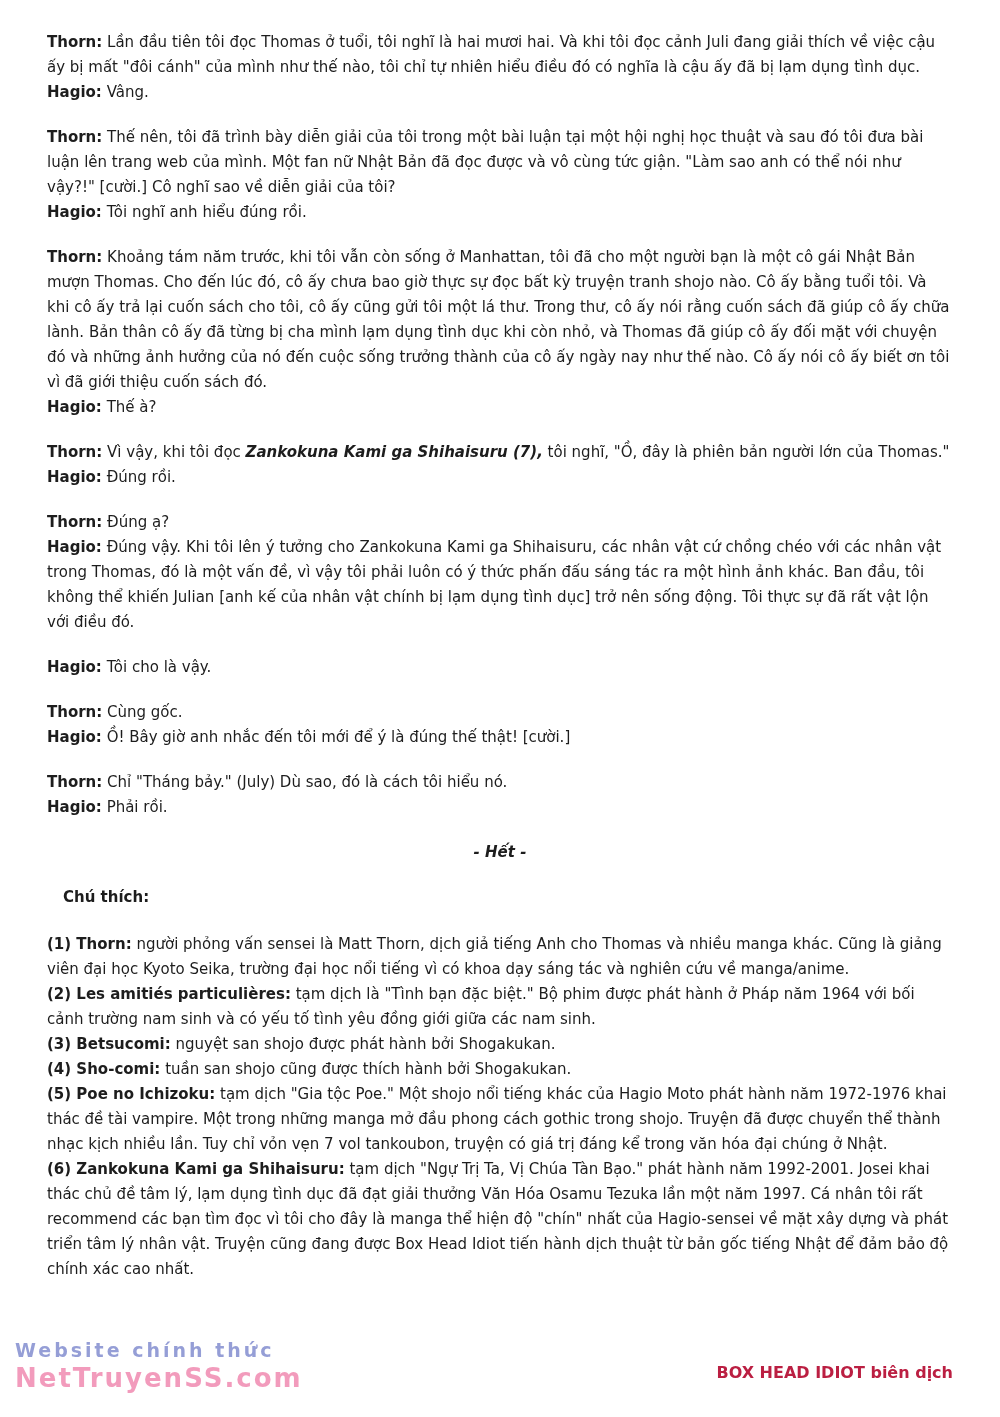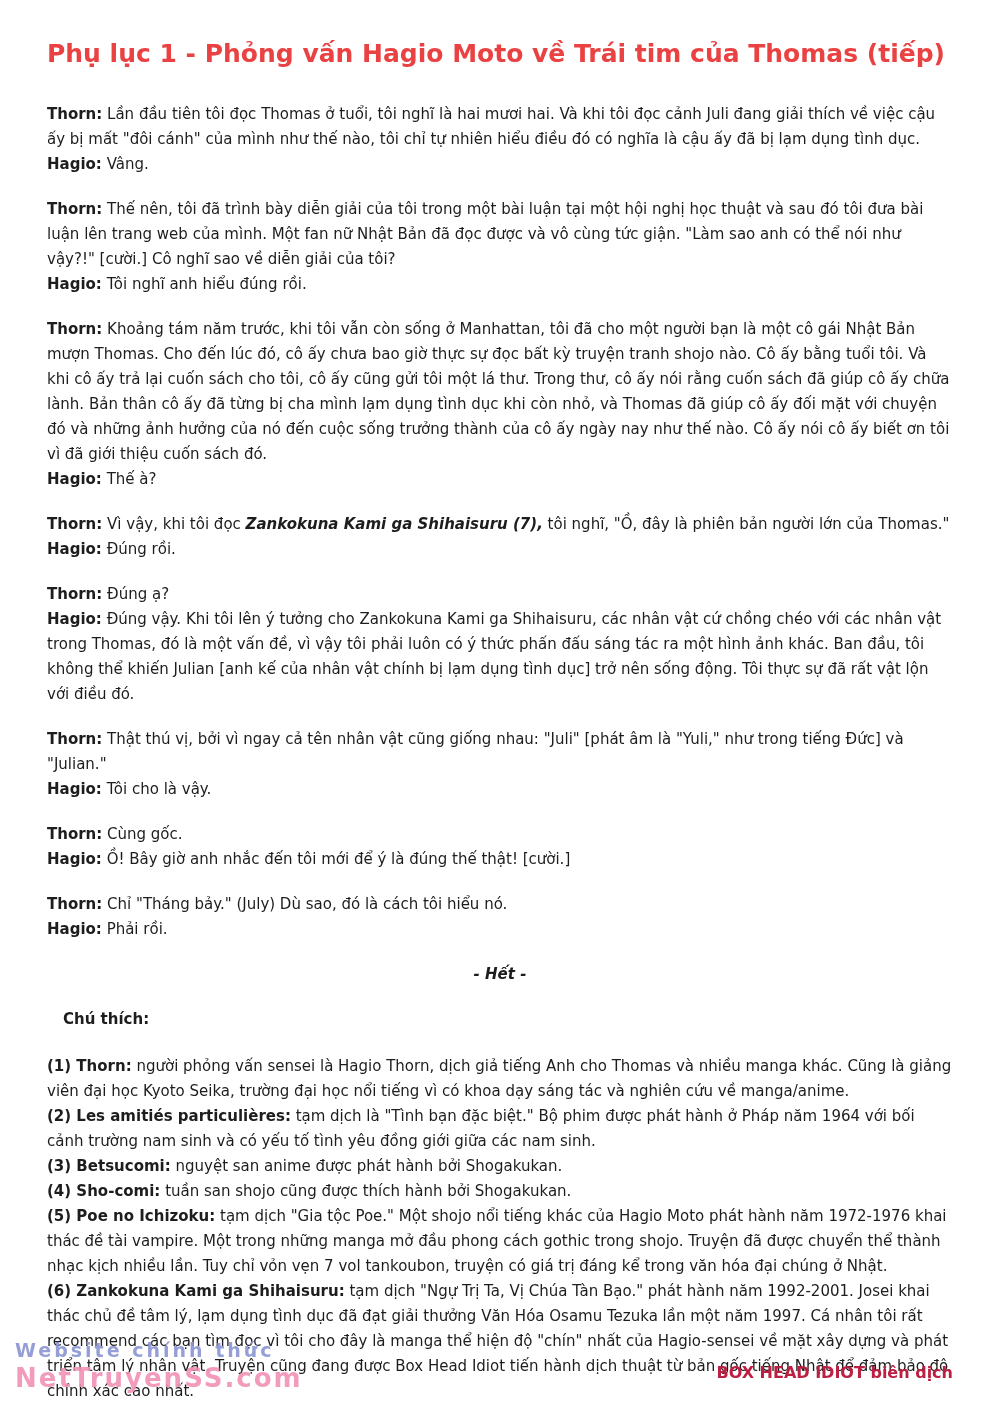--- a/index.html
+++ b/index.html
@@ -47,21 +47,20 @@
     font-weight:bold;font-size:16px;
     color:var(--credit-color,#bb1f42);
     text-align:center;
   }
 </style>
 </head>
 <body>
 
 <div class="page" style="--title-color: #ea4242; --body-color: #1d1d1d; --wm1-color: #8a94d2; --wm2-color: #f191b5; --credit-color: #bb1f42;">
 
-  <h1 class="title">Phụ lục 1 - Phỏng vấn Hagio Moto về Trái tim của Thomas (tiếp)</h1>
 
   <div id="dialogue">
       <div class="block">
         <div class="utt"><span class="b">Thorn:</span><span> Lần đầu tiên tôi đọc Thomas ở tuổi, tôi nghĩ là hai mươi hai. Và khi tôi đọc cảnh Juli đang giải thích về việc cậu ấy bị mất "đôi cánh" của mình như thế nào, tôi chỉ tự nhiên hiểu điều đó có nghĩa là cậu ấy đã bị lạm dụng tình dục.</span></div>
         <div class="utt"><span class="b">Hagio:</span><span> Vâng.</span></div>
       </div>
       <div class="block">
         <div class="utt"><span class="b">Thorn:</span><span> Thế nên, tôi đã trình bày diễn giải của tôi trong một bài luận tại một hội nghị học thuật và sau đó tôi đưa bài luận lên trang web của mình. Một fan nữ Nhật Bản đã đọc được và vô cùng tức giận. "Làm sao anh có thể nói như vậy?!" [cười.] Cô nghĩ sao về diễn giải của tôi?</span></div>
         <div class="utt"><span class="b">Hagio:</span><span> Tôi nghĩ anh hiểu đúng rồi.</span></div>
       </div>
@@ -71,41 +70,40 @@
       </div>
       <div class="block">
         <div class="utt"><span class="b">Thorn:</span><span> Vì vậy, khi tôi đọc </span><span class="b i">Zankokuna Kami ga Shihaisuru (7),</span><span> tôi nghĩ, "Ồ, đây là phiên bản người lớn của Thomas."</span></div>
         <div class="utt"><span class="b">Hagio:</span><span> Đúng rồi.</span></div>
       </div>
       <div class="block">
         <div class="utt"><span class="b">Thorn:</span><span> Đúng ạ?</span></div>
         <div class="utt"><span class="b">Hagio:</span><span> Đúng vậy. Khi tôi lên ý tưởng cho Zankokuna Kami ga Shihaisuru, các nhân vật cứ chồng chéo với các nhân vật trong Thomas, đó là một vấn đề, vì vậy tôi phải luôn có ý thức phấn đấu sáng tác ra một hình ảnh khác. Ban đầu, tôi không thể khiến Julian [anh kế của nhân vật chính bị lạm dụng tình dục] trở nên sống động. Tôi thực sự đã rất vật lộn với điều đó.</span></div>
       </div>
       <div class="block">
-        <div class="utt"><span class="b">Thorn:</span><span> Thật thú vị, bởi vì ngay cả tên nhân vật cũng giống nhau: "Juli" [phát âm là "Yuli," như trong tiếng Đức] và "Julian."</span></div>
         <div class="utt"><span class="b">Hagio:</span><span> Tôi cho là vậy.</span></div>
       </div>
       <div class="block">
         <div class="utt"><span class="b">Thorn:</span><span> Cùng gốc.</span></div>
         <div class="utt"><span class="b">Hagio:</span><span> Ồ! Bây giờ anh nhắc đến tôi mới để ý là đúng thế thật! [cười.]</span></div>
       </div>
       <div class="block">
         <div class="utt"><span class="b">Thorn:</span><span> Chỉ "Tháng bảy." (July) Dù sao, đó là cách tôi hiểu nó.</span></div>
         <div class="utt"><span class="b">Hagio:</span><span> Phải rồi.</span></div>
       </div>
     </div>
 
   <div class="end-marker">- Hết -</div>
 
   <div class="notes-heading">Chú thích:</div>
 
   <div id="notes">
-      <div class="note"><span class="b">(1) Thorn:</span><span> người phỏng vấn sensei là Hagio Thorn, dịch giả tiếng Anh cho Thomas và nhiều manga khác. Cũng là giảng viên đại học Kyoto Seika, trường đại học nổi tiếng vì có khoa dạy sáng tác và nghiên cứu về manga/anime.</span></div>
+      <div class="note"><span class="b">(1) Thorn:</span><span> người phỏng vấn sensei là Matt Thorn, dịch giả tiếng Anh cho Thomas và nhiều manga khác. Cũng là giảng viên đại học Kyoto Seika, trường đại học nổi tiếng vì có khoa dạy sáng tác và nghiên cứu về manga/anime.</span></div>
       <div class="note"><span class="b">(2) Les amitiés particulières:</span><span> tạm dịch là "Tình bạn đặc biệt." Bộ phim được phát hành ở Pháp năm 1964 với bối cảnh trường nam sinh và có yếu tố tình yêu đồng giới giữa các nam sinh.</span></div>
-      <div class="note"><span class="b">(3) Betsucomi:</span><span> nguyệt san anime được phát hành bởi Shogakukan.</span></div>
+      <div class="note"><span class="b">(3) Betsucomi:</span><span> nguyệt san shojo được phát hành bởi Shogakukan.</span></div>
       <div class="note"><span class="b">(4) Sho-comi:</span><span> tuần san shojo cũng được thích hành bởi Shogakukan.</span></div>
       <div class="note"><span class="b">(5) Poe no Ichizoku:</span><span> tạm dịch "Gia tộc Poe." Một shojo nổi tiếng khác của Hagio Moto phát hành năm 1972-1976 khai thác đề tài vampire. Một trong những manga mở đầu phong cách gothic trong shojo. Truyện đã được chuyển thể thành nhạc kịch nhiều lần. Tuy chỉ vỏn vẹn 7 vol tankoubon, truyện có giá trị đáng kể trong văn hóa đại chúng ở Nhật.</span></div>
       <div class="note"><span class="b">(6) Zankokuna Kami ga Shihaisuru:</span><span> tạm dịch "Ngự Trị Ta, Vị Chúa Tàn Bạo." phát hành năm 1992-2001. Josei khai thác chủ đề tâm lý, lạm dụng tình dục đã đạt giải thưởng Văn Hóa Osamu Tezuka lần một năm 1997. Cá nhân tôi rất recommend các bạn tìm đọc vì tôi cho đây là manga thể hiện độ "chín" nhất của Hagio-sensei về mặt xây dựng và phát triển tâm lý nhân vật. Truyện cũng đang được Box Head Idiot tiến hành dịch thuật từ bản gốc tiếng Nhật để đảm bảo độ chính xác cao nhất.</span></div>
     </div>
 
   <div class="watermark">
     <div class="wm1">Website chính thức</div>
     <div class="wm2">NetTruyenSS.com</div>
   </div>
 

